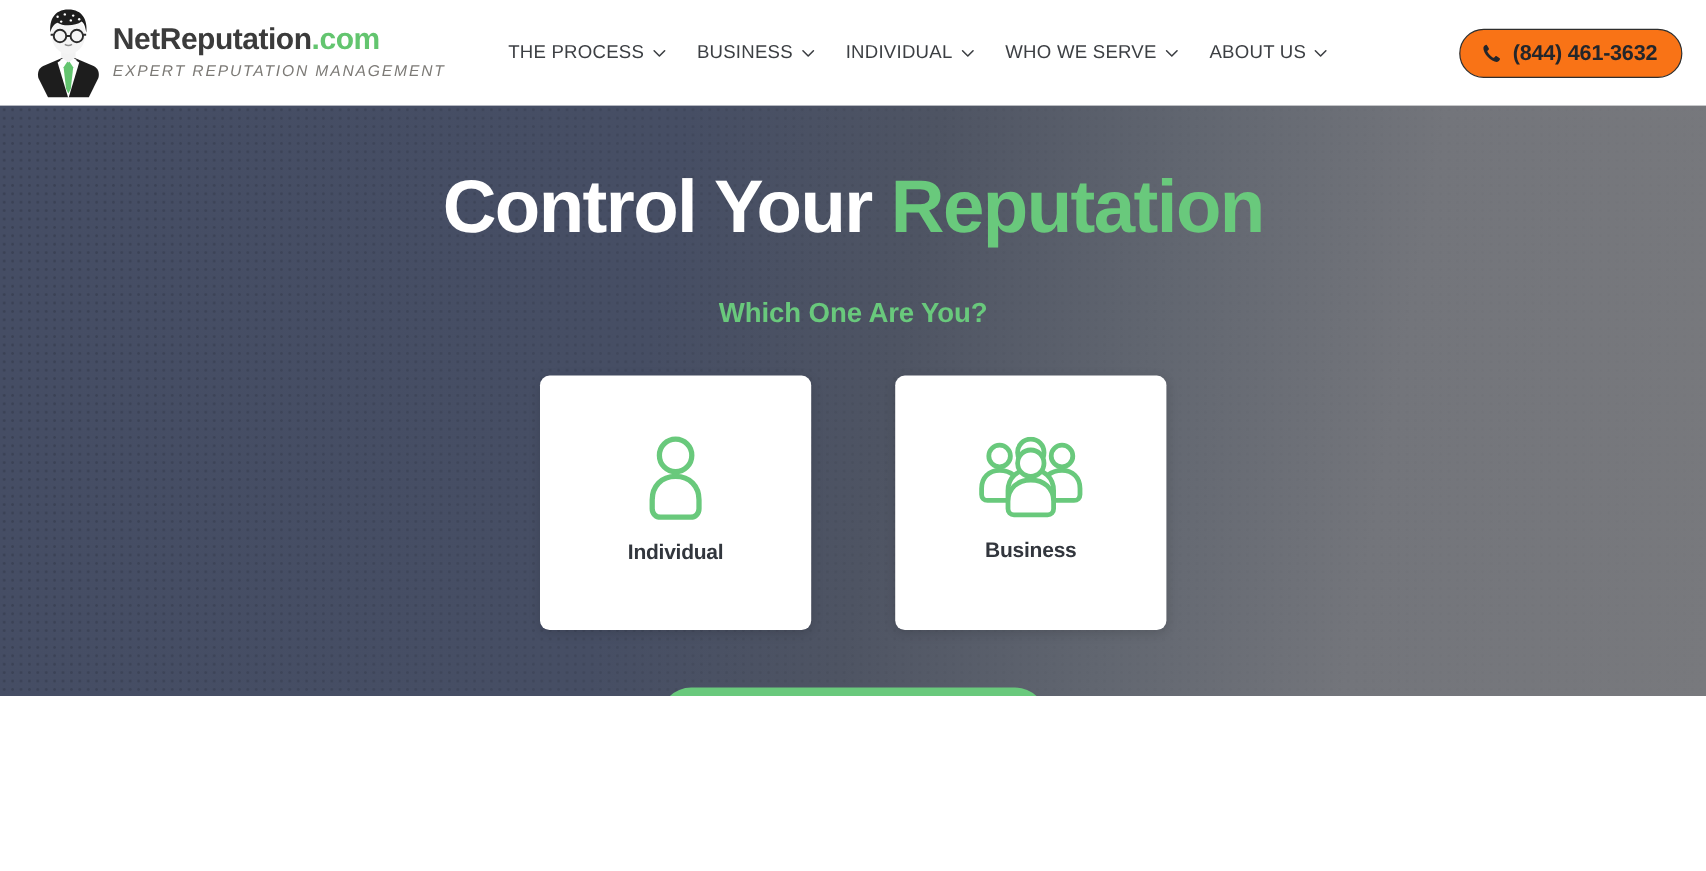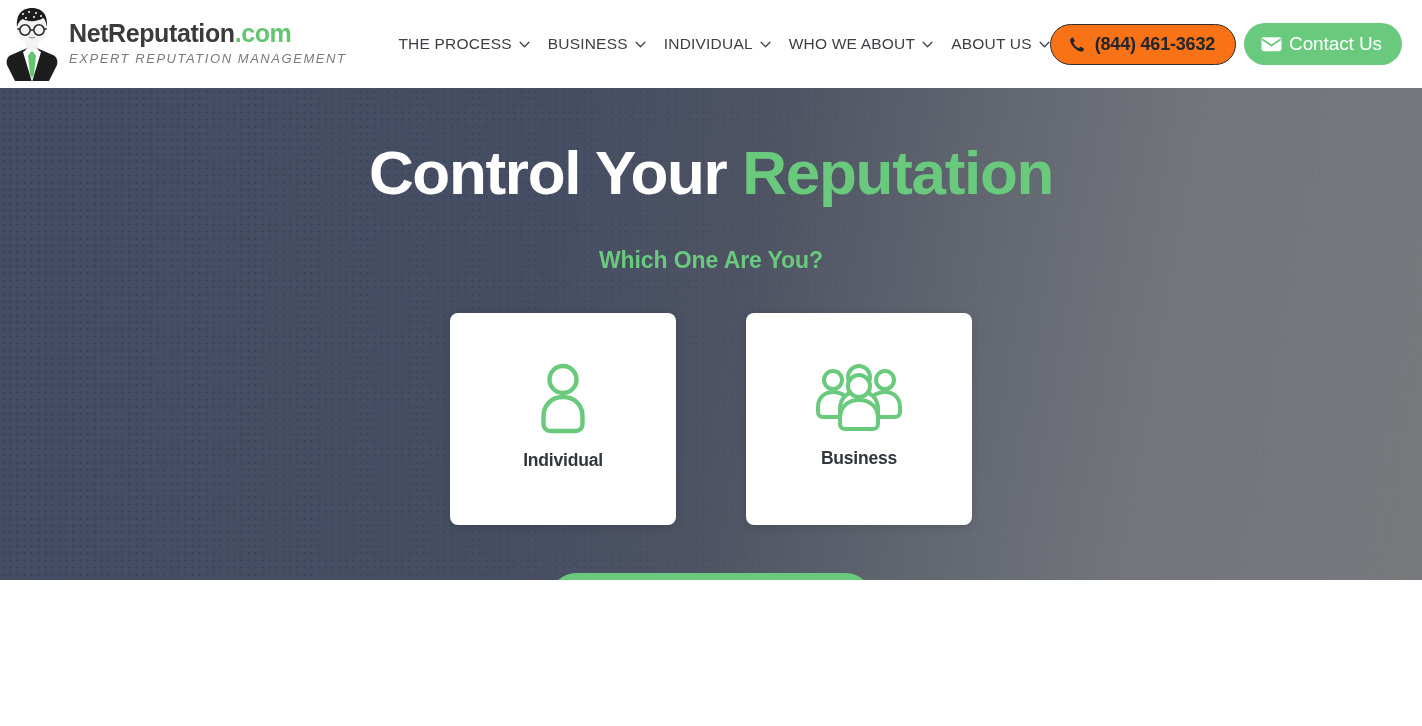--- a/index.html
+++ b/index.html
@@ -55,21 +55,21 @@
     color: #7c7a76;
     line-height: 1.4;
     margin-top: 3px;
     white-space: nowrap;
     font-style: italic;
   }
 
   .nav {
     display: flex;
     align-items: center;
-    gap: 18px;
+    gap: 26px;
     margin-left: 52px;
     flex: 1 1 auto;
   }
   .nav-item {
     display: flex;
     align-items: center;
     gap: 7px;
     font-size: 15.5px;
     letter-spacing: 0.2px;
     color: #3c3f43;
@@ -282,48 +282,41 @@
           <path d="M1 1.5 L6 6.5 L11 1.5" fill="none" stroke="#3c3f43" stroke-width="1.5" stroke-linecap="round" stroke-linejoin="round"></path>
         </svg>
     </div>
     <div class="nav-item">
       <span>INDIVIDUAL</span>
       <svg class="chev" viewBox="0 0 12 8">
           <path d="M1 1.5 L6 6.5 L11 1.5" fill="none" stroke="#3c3f43" stroke-width="1.5" stroke-linecap="round" stroke-linejoin="round"></path>
         </svg>
     </div>
     <div class="nav-item">
-      <span>WHO WE ABOUT</span>
+      <span>WHO WE SERVE</span>
       <svg class="chev" viewBox="0 0 12 8">
           <path d="M1 1.5 L6 6.5 L11 1.5" fill="none" stroke="#3c3f43" stroke-width="1.5" stroke-linecap="round" stroke-linejoin="round"></path>
         </svg>
     </div>
     <div class="nav-item">
       <span>ABOUT US</span>
       <svg class="chev" viewBox="0 0 12 8">
           <path d="M1 1.5 L6 6.5 L11 1.5" fill="none" stroke="#3c3f43" stroke-width="1.5" stroke-linecap="round" stroke-linejoin="round"></path>
         </svg>
     </div>
   </div>
 
   <div class="header-actions">
     <div class="phone-btn">
       <svg width="17" height="17" viewBox="0 0 16 16">
         <path d="M3.2 1.3 C2.4 1.5 1.2 2.6 1.1 3.6 C0.9 5.4 2.4 8.6 4.6 10.9 C6.8 13.2 10 14.9 11.8 14.7 C12.8 14.6 13.9 13.4 14.1 12.6 C14.2 12.2 14 11.9 13.6 11.6 L11.5 10.3 C11.1 10 10.7 10.1 10.4 10.4 L9.6 11.3 C9.4 11.5 9.1 11.6 8.8 11.4 C7.9 11 6.9 10.2 6.1 9.3 C5.3 8.5 4.6 7.5 4.2 6.6 C4.1 6.3 4.1 6.1 4.3 5.9 L5.2 5.1 C5.5 4.8 5.6 4.4 5.3 4 L4 1.9 C3.8 1.5 3.5 1.2 3.2 1.3 Z" fill="#23262b"></path>
       </svg>
       <span>(844) 461-3632</span>
     </div>
 
-    <div class="contact-btn">
-      <svg width="21" height="16" viewBox="0 0 22 16">
-        <rect x="0.5" y="1" width="21" height="14.5" rx="2.4" fill="#ffffff"></rect>
-        <path d="M2 3.6 L11 9.6 L20 3.6" fill="none" stroke="#69c97c" stroke-width="2" stroke-linecap="round" stroke-linejoin="round"></path>
-      </svg>
-      <span>Contact Us</span>
-    </div>
   </div>
 </div>
 
 <div class="hero">
   <div class="hero-dots"></div>
 
   <div class="hero-inner">
 
     <h1 class="headline"><span>Control Your </span><span class="accent">Reputation</span></h1>
 

